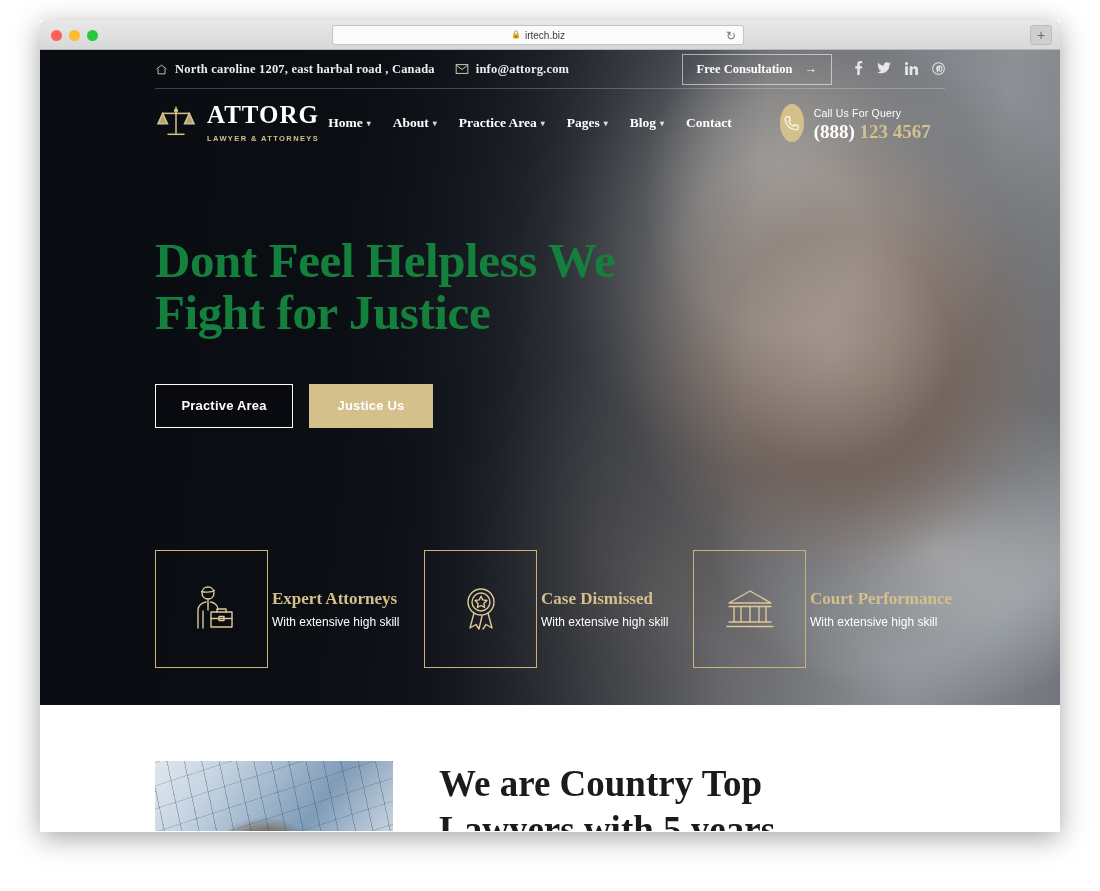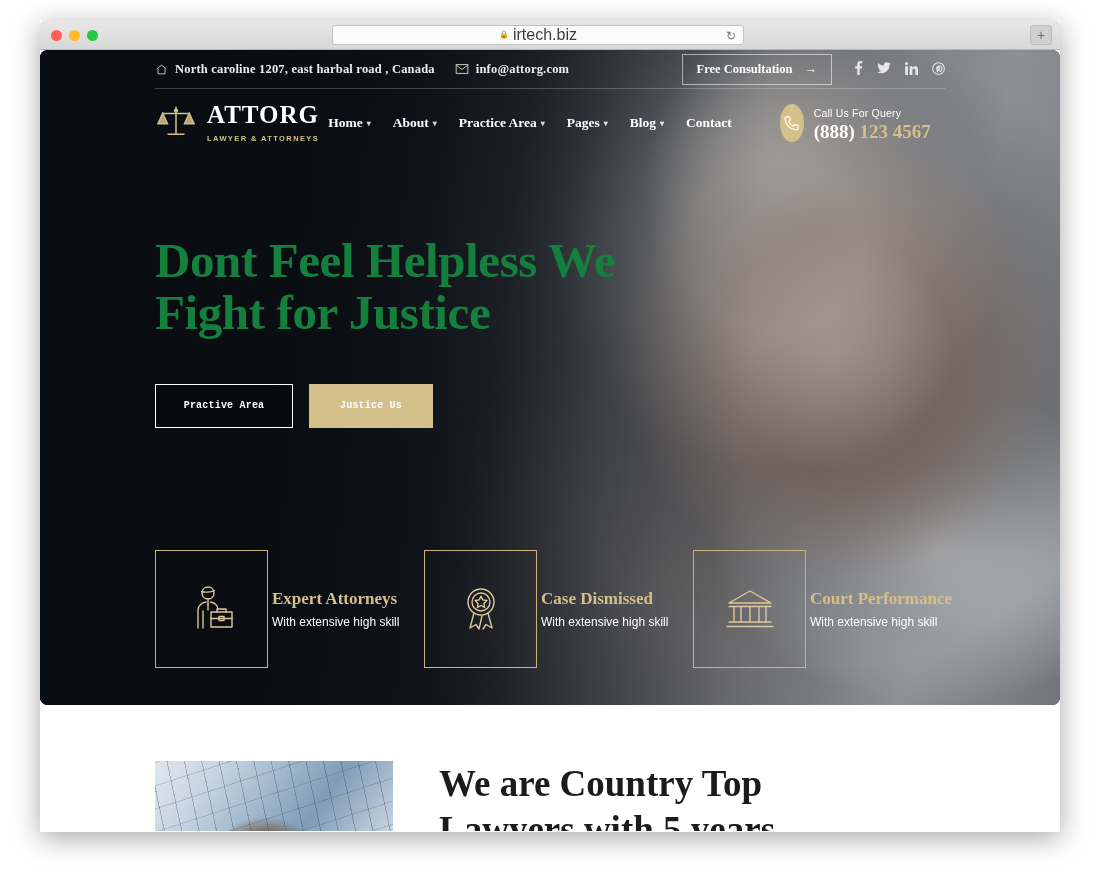--- a/index.html
+++ b/index.html
@@ -35,21 +35,21 @@
   .urlbar {
     position: absolute; left: 292px; top: 5px;
     width: 412px; height: 20px;
     background: #fbfbfb;
     border: 1px solid #c3c3c3;
     border-radius: 3px;
     display: flex; align-items: center; justify-content: center;
     gap: 4px;
   }
   .urlbar .lock { font-size: 8px; color: #555; line-height: 1; }
-  .urlbar .url { font-size: 16px; color: #3c3c3c; }
+  .urlbar .url { font-size: 10px; color: #3c3c3c; }
   .reload {
     position: absolute; right: 7px; top: 3px;
     font-size: 12px; color: #767676; line-height: 14px;
   }
   .newtab {
     position: absolute; right: 8px; top: 5px;
     width: 22px; height: 20px;
     background: #cfcfcf;
     border: 1px solid #bdbdbd;
     border-radius: 3px;
@@ -59,21 +59,20 @@
 
   
   .viewport { position: relative; width: 1020px; height: 781px; overflow: hidden; background: #fff; }
 
   
   .hero {
     position: relative;
     width: 1020px; height: 655px;
     overflow: hidden;
     background: #0c1016;
-    border-radius: 8px;
   }
   .hero-photo {
     position: absolute; inset: 0;
     background:
       radial-gradient(circle at 72% 30%, rgba(200,198,196,.50) 0 10%, rgba(140,140,145,.30) 26%, rgba(0,0,0,0) 52%),
       radial-gradient(ellipse 30% 48% at 78% 46%, #8d7263 0%, #6a5447 38%, rgba(40,36,34,.25) 72%, rgba(0,0,0,0) 100%),
       radial-gradient(ellipse 14% 26% at 73% 22%, #b9b7b4 0%, #8c8a88 55%, rgba(0,0,0,0) 100%),
       radial-gradient(ellipse 22% 24% at 88% 76%, #cdcfd2 0%, #9ba0a5 55%, rgba(0,0,0,0) 100%),
       radial-gradient(ellipse 40% 50% at 62% 80%, rgba(120,110,104,.55) 0%, rgba(0,0,0,0) 70%),
       linear-gradient(100deg, #0b0e13 0%, #0c1016 30%, #171c23 44%, #3b4149 58%, #6d7178 72%, #8d9196 86%, #72767c 100%);
@@ -149,23 +148,23 @@
     font-family: "Liberation Serif", serif;
     font-weight: bold;
     font-size: 49px;
     line-height: 1.07;
     color: #15803d;
     letter-spacing: -.4px;
     white-space: pre-line;
   }
   .hero-buttons { margin-top: 44px; display: flex; gap: 16px; }
   .btn {
-    font-size: 10px; font-weight: bold; letter-spacing: .2px;
+    font-size: 13px; font-weight: bold; letter-spacing: .2px;
     display: flex; align-items: center; justify-content: center;
-    cursor: pointer; white-space: nowrap; font-family: Liberation Mono, monospace;
+    cursor: pointer; white-space: nowrap;
   }
   .btn-outline {
     width: 138px; height: 44px;
     background: rgba(8,10,14,.55);
     border: 1px solid #ffffff;
     color: #ffffff;
   }
   .btn-solid {
     width: 124px; height: 44px;
     background: #d4c08b; border: none; color: #ffffff;

